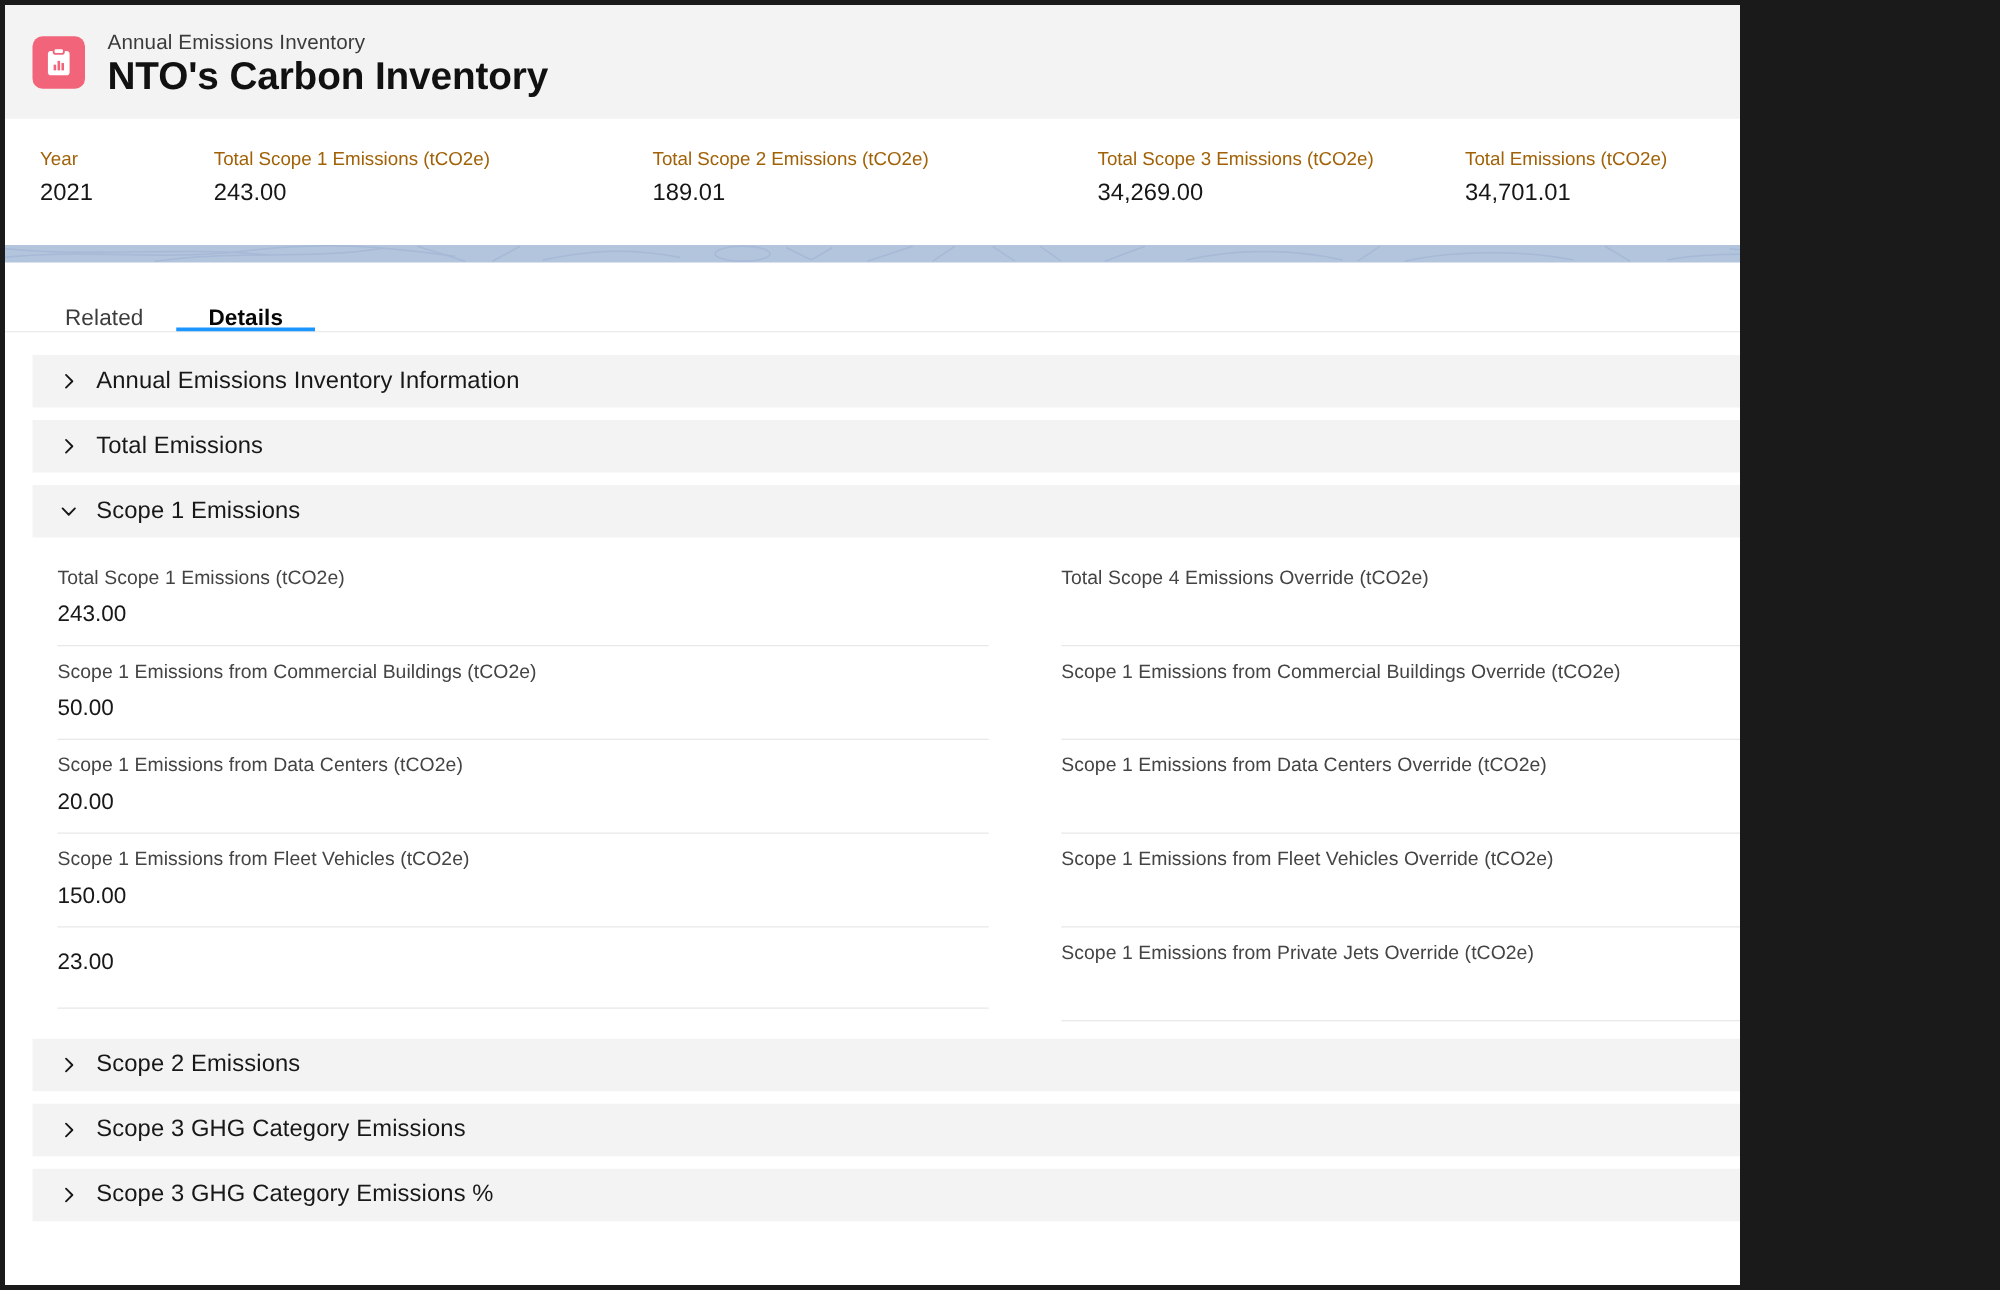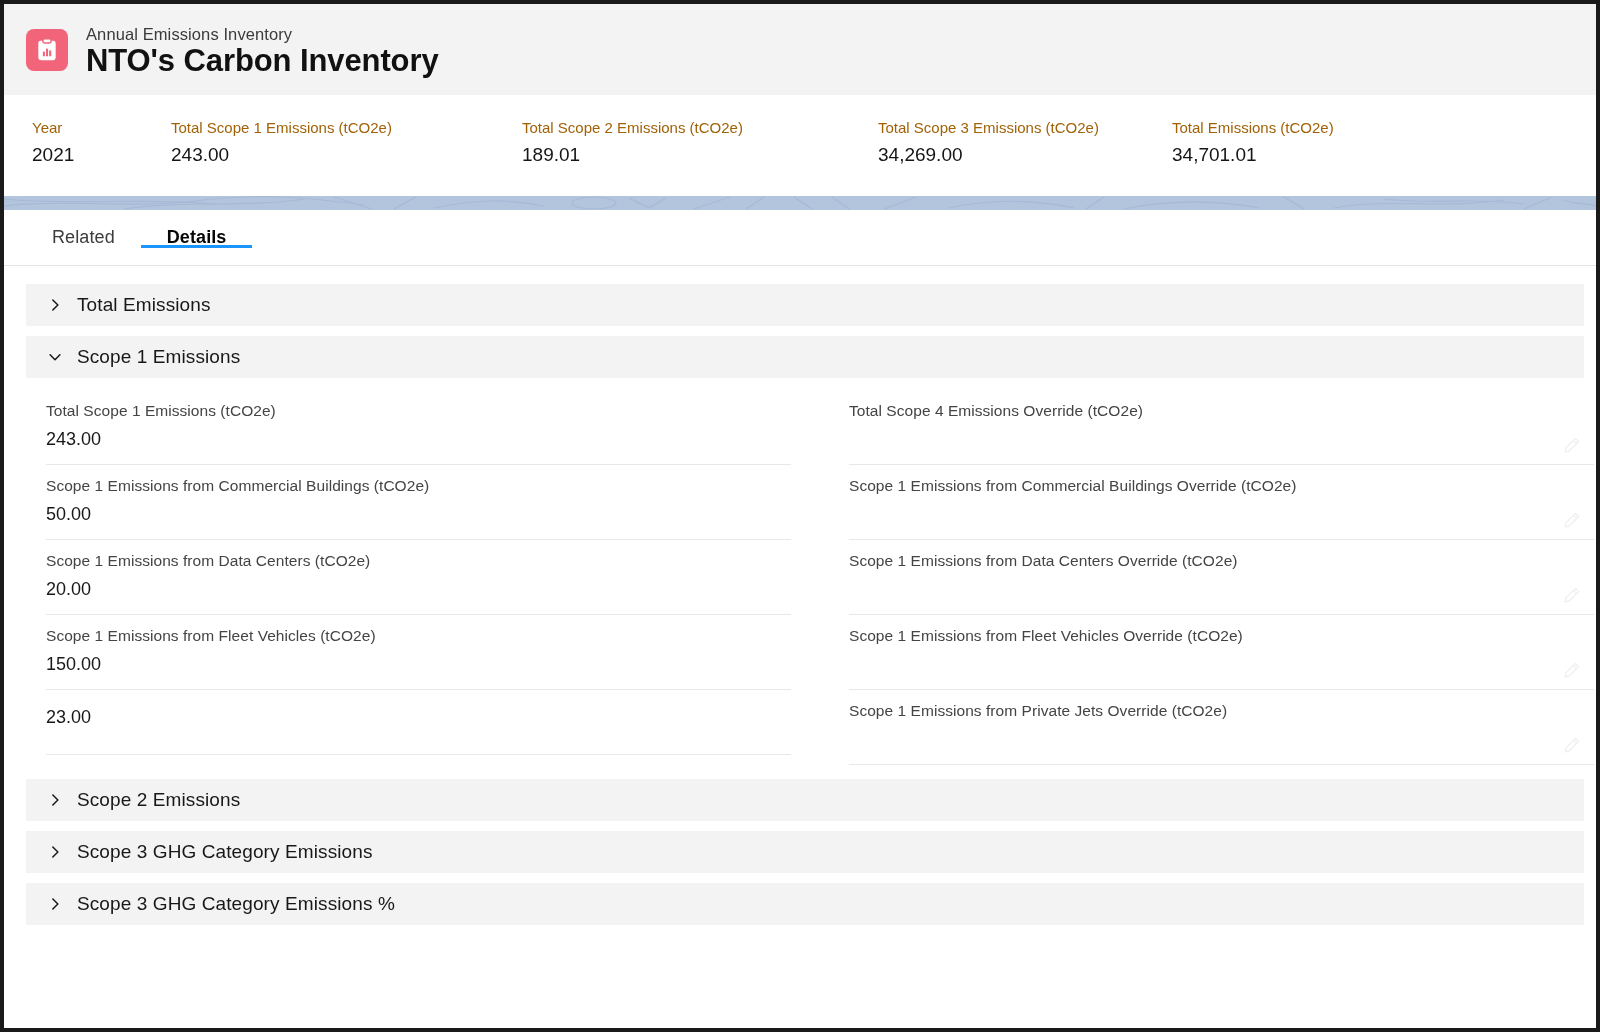--- a/index.html
+++ b/index.html
@@ -8,21 +8,21 @@
     width: 1600px;
     height: 1032px;
     background: #1a1a1a;
     font-family: "Liberation Sans", sans-serif;
     -webkit-font-smoothing: antialiased;
   }
 
   .screen {
     position: absolute;
     left: 4px; top: 4px;
-    width: 1592px; height: 1024px;
+    width: 1388px; height: 1024px;
     background: #ffffff;
     overflow: hidden;
   }
 
   
   .record-header {
     height: 92px;
     background: #f3f3f3;
     display: flex;
     align-items: center;
@@ -88,21 +88,21 @@
     position: relative;
     overflow: hidden;
   }
   .blue-band svg { position: absolute; left: 0; top: 0; }
 
   
   .tabs {
     height: 56px;
     background: #ffffff;
     display: flex;
-    align-items: center;
+    align-items: flex-end;
     padding-left: 22px;
     border-bottom: 1px solid #e5e5e5;
   }
   .tab {
     display: flex;
     align-items: center;
     padding: 0 26px;
     font-size: 18px;
     color: #3c3c3c;
     cursor: pointer;
@@ -264,20 +264,28 @@
     <div class="tab">
       <span>Related</span>
     </div>
     <div class="tab active">
       <span>Details</span>
     </div>
   </div>
 
   <div class="details-body">
 
+    <div class="section collapsed">
+      <div class="section-head">
+        <svg class="chev" viewBox="0 0 16 16">
+          <path d="M5.5 2.2 L11.3 8 L5.5 13.8" fill="none" stroke="#181818" stroke-width="1.7" stroke-linecap="round" stroke-linejoin="round"></path>
+        </svg>
+        <span class="section-title">Annual Emissions Inventory Information</span>
+      </div>
+    </div>
 
     <div class="section collapsed">
       <div class="section-head">
         <svg class="chev" viewBox="0 0 16 16">
           <path d="M5.5 2.2 L11.3 8 L5.5 13.8" fill="none" stroke="#181818" stroke-width="1.7" stroke-linecap="round" stroke-linejoin="round"></path>
         </svg>
         <span class="section-title">Total Emissions</span>
       </div>
     </div>
 

